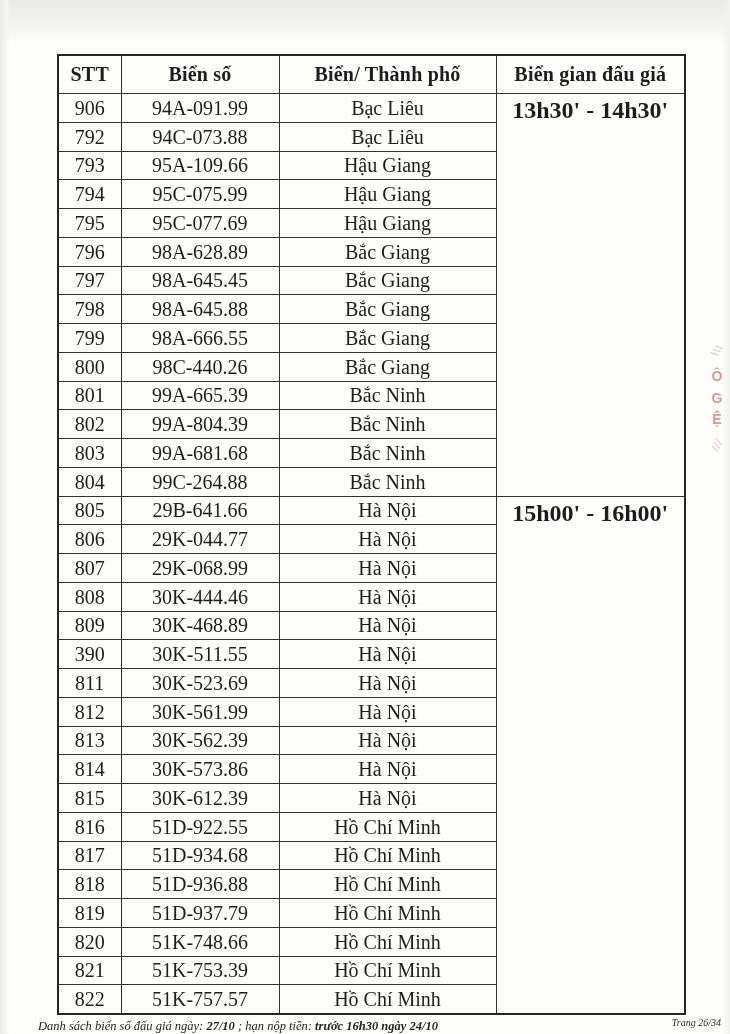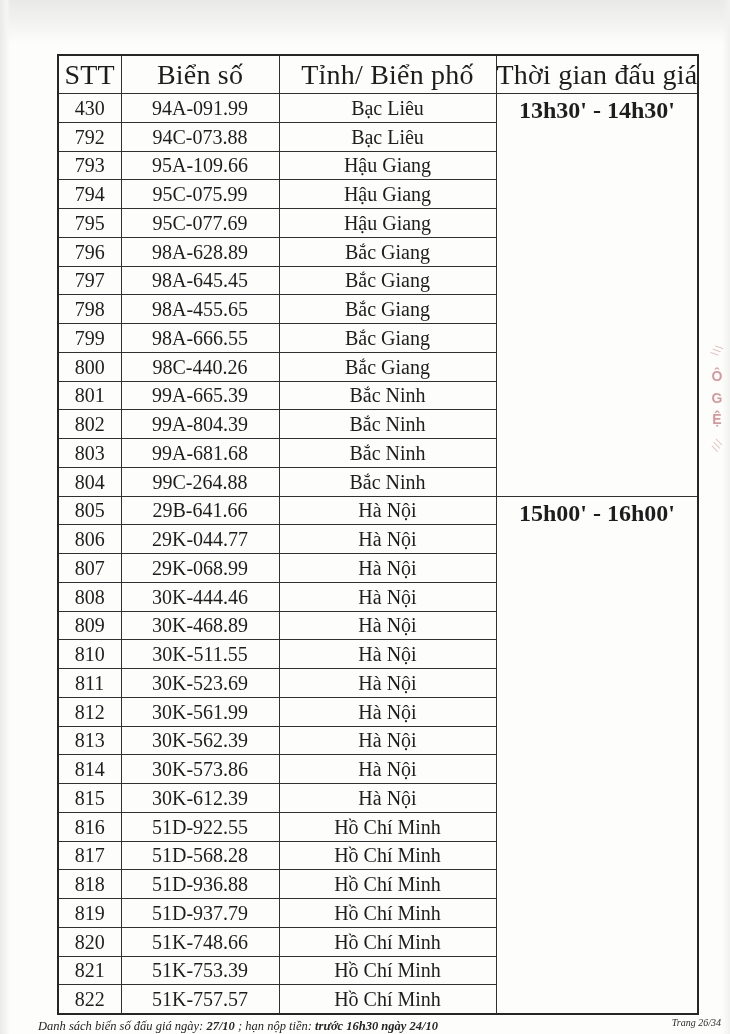--- a/index.html
+++ b/index.html
@@ -52,22 +52,22 @@
     overflow: hidden;
     white-space: nowrap;
   }
   .plate-table col.c-stt  { width: 63px; }
   .plate-table col.c-plate{ width: 158px; }
   .plate-table col.c-prov { width: 217px; }
   .plate-table col.c-time { width: 189px; }
 
   .plate-table thead th {
     height: 37px;
-    font-size: 28px;
-    font-weight: normal;
+    font-size: 20px;
+    font-weight: bold;
     letter-spacing: 0.2px;
   }
   .plate-table tbody tr {
     height: 28.75px;
   }
   .plate-table tbody td {
     font-size: 20px;
     line-height: 1;
     font-weight: normal;
   }
@@ -134,27 +134,27 @@
   <colgroup>
     <col class="c-stt">
     <col class="c-plate">
     <col class="c-prov">
     <col class="c-time">
   </colgroup>
   <thead>
     <tr>
       <th>STT</th>
       <th>Biển số</th>
-      <th>Tỉnh/ Biển phố</th>
-      <th>Thời gian đấu giá</th>
+      <th>Biển/ Thành phố</th>
+      <th>Biển gian đấu giá</th>
     </tr>
   </thead>
   <tbody>
       <tr>
-        <td>430</td>
+        <td>906</td>
         <td>94A-091.99</td>
         <td>Bạc Liêu</td>
         <td class="time-cell" rowspan="14">13h30' - 14h30'</td>
       </tr>
       <tr>
         <td>792</td>
         <td>94C-073.88</td>
         <td>Bạc Liêu</td>
       </tr>
       <tr>
@@ -177,21 +177,21 @@
         <td>98A-628.89</td>
         <td>Bắc Giang</td>
       </tr>
       <tr>
         <td>797</td>
         <td>98A-645.45</td>
         <td>Bắc Giang</td>
       </tr>
       <tr>
         <td>798</td>
-        <td>98A-455.65</td>
+        <td>98A-645.88</td>
         <td>Bắc Giang</td>
       </tr>
       <tr>
         <td>799</td>
         <td>98A-666.55</td>
         <td>Bắc Giang</td>
       </tr>
       <tr>
         <td>800</td>
         <td>98C-440.26</td>
@@ -237,21 +237,21 @@
         <td>808</td>
         <td>30K-444.46</td>
         <td>Hà Nội</td>
       </tr>
       <tr>
         <td>809</td>
         <td>30K-468.89</td>
         <td>Hà Nội</td>
       </tr>
       <tr>
-        <td>810</td>
+        <td>390</td>
         <td>30K-511.55</td>
         <td>Hà Nội</td>
       </tr>
       <tr>
         <td>811</td>
         <td>30K-523.69</td>
         <td>Hà Nội</td>
       </tr>
       <tr>
         <td>812</td>
@@ -273,21 +273,21 @@
         <td>30K-612.39</td>
         <td>Hà Nội</td>
       </tr>
       <tr>
         <td>816</td>
         <td>51D-922.55</td>
         <td>Hồ Chí Minh</td>
       </tr>
       <tr>
         <td>817</td>
-        <td>51D-568.28</td>
+        <td>51D-934.68</td>
         <td>Hồ Chí Minh</td>
       </tr>
       <tr>
         <td>818</td>
         <td>51D-936.88</td>
         <td>Hồ Chí Minh</td>
       </tr>
       <tr>
         <td>819</td>
         <td>51D-937.79</td>

